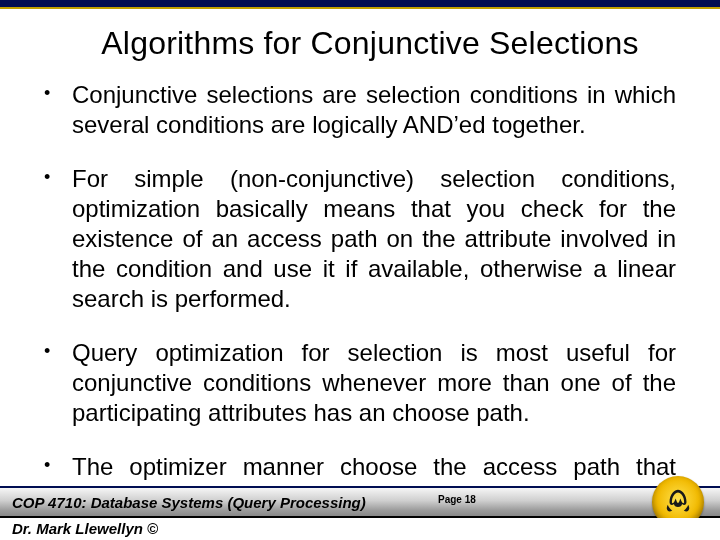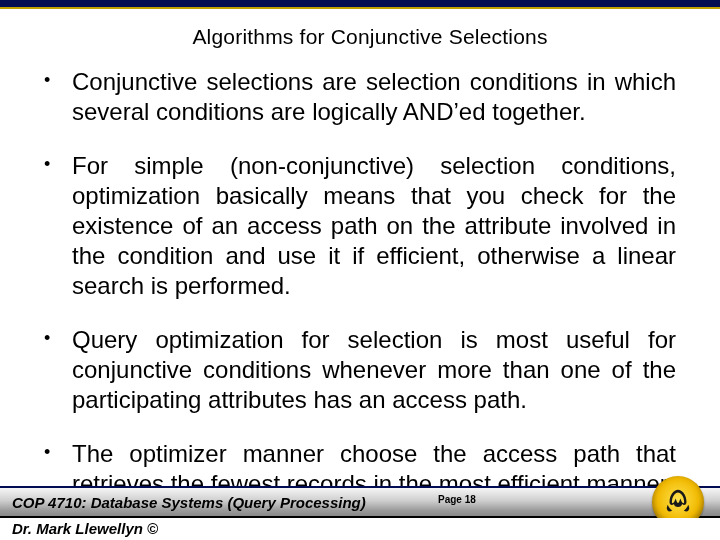--- a/index.html
+++ b/index.html
@@ -9,21 +9,21 @@
     position: relative;
     display: flex; flex-direction: column;
   }
   .topbar {
     height: 9px;
     background: #000d52;
     border-bottom: 2px solid #c0a000;
   }
   .title {
     text-align: center;
-    font-size: 21px;
+    font-size: 32px;
     padding: 16px 20px 18px;
     color: #000;
     font-weight: 400;
     letter-spacing: 0.2px;
     margin-left: 20px;
   }
   .content {
     flex: 1 1 auto;
     padding: 0 44px 0 44px;
   }
@@ -115,25 +115,25 @@
   <h1 class="title">Algorithms for Conjunctive Selections</h1>
 
   <div class="content">
     <ul class="bullets">
       <li>
         <span class="dot">•</span>
         <span class="txt">Conjunctive selections are selection conditions in which several conditions are logically AND’ed together.</span>
       </li>
       <li>
         <span class="dot">•</span>
-        <span class="txt">For simple (non-conjunctive) selection conditions, optimization basically means that  you check for the existence of an access path on the attribute involved in the condition and use it if efficient, otherwise a linear search is performed.</span>
+        <span class="txt">For simple (non-conjunctive) selection conditions, optimization basically means that  you check for the existence of an access path on the attribute involved in the condition and use it if available, otherwise a linear search is performed.</span>
       </li>
       <li>
         <span class="dot">•</span>
-        <span class="txt">Query optimization for selection is most useful for conjunctive conditions whenever more than one of the participating attributes has an access path.</span>
+        <span class="txt">Query optimization for selection is most useful for conjunctive conditions whenever more than one of the participating attributes has an choose path.</span>
       </li>
       <li>
         <span class="dot">•</span>
         <span class="txt">The optimizer manner choose the access path that retrieves the fewest records in the most efficient manner.</span>
       </li>
     </ul>
   </div>
 
   <div class="footer-wrap">
     <div class="footer-bar">

